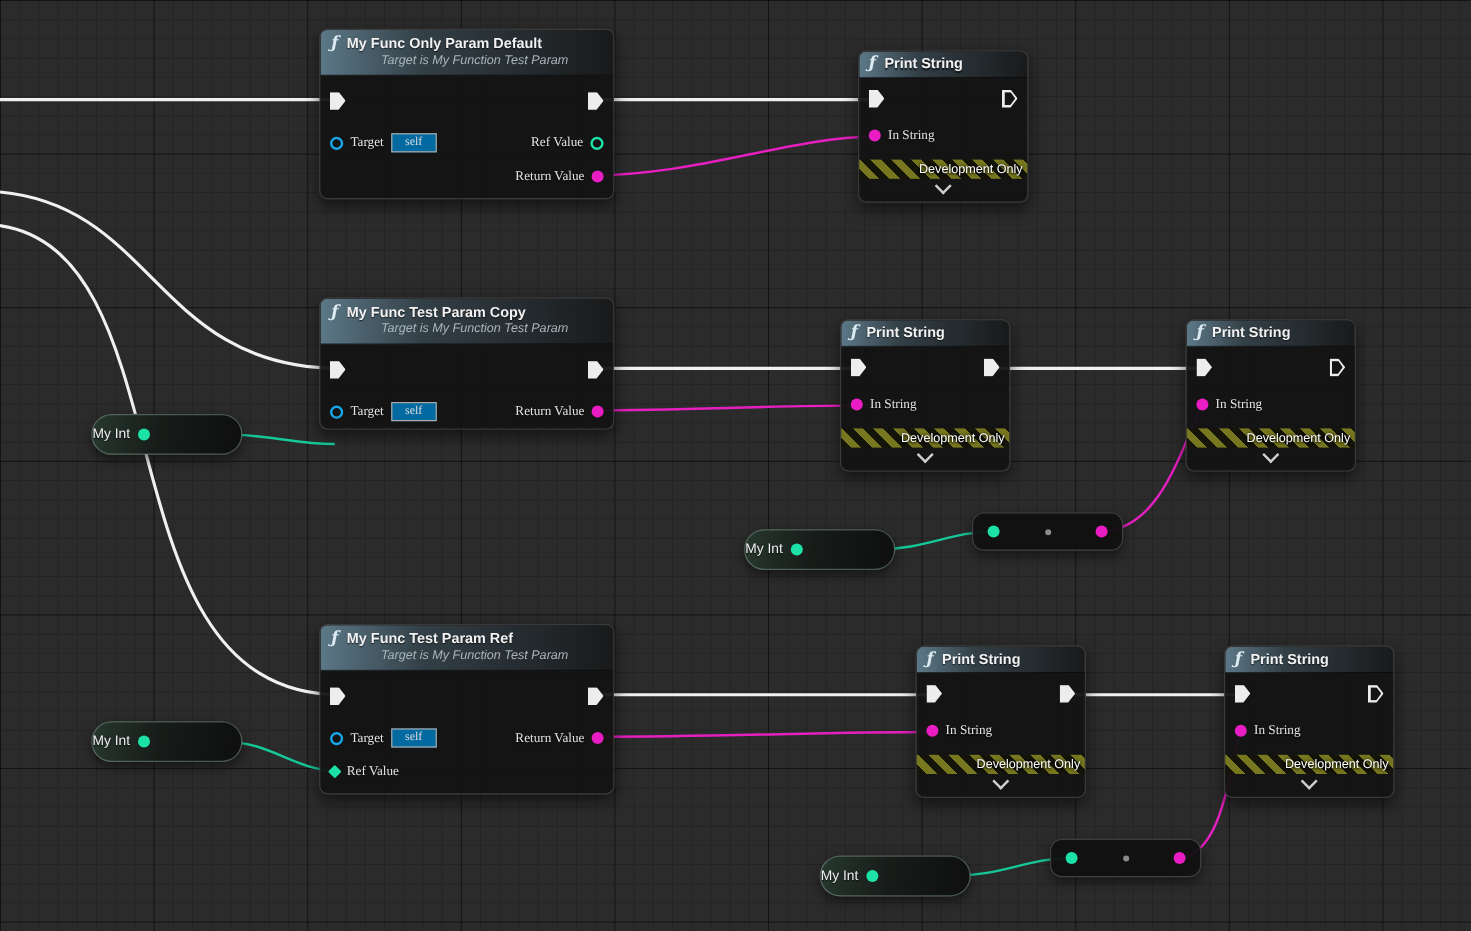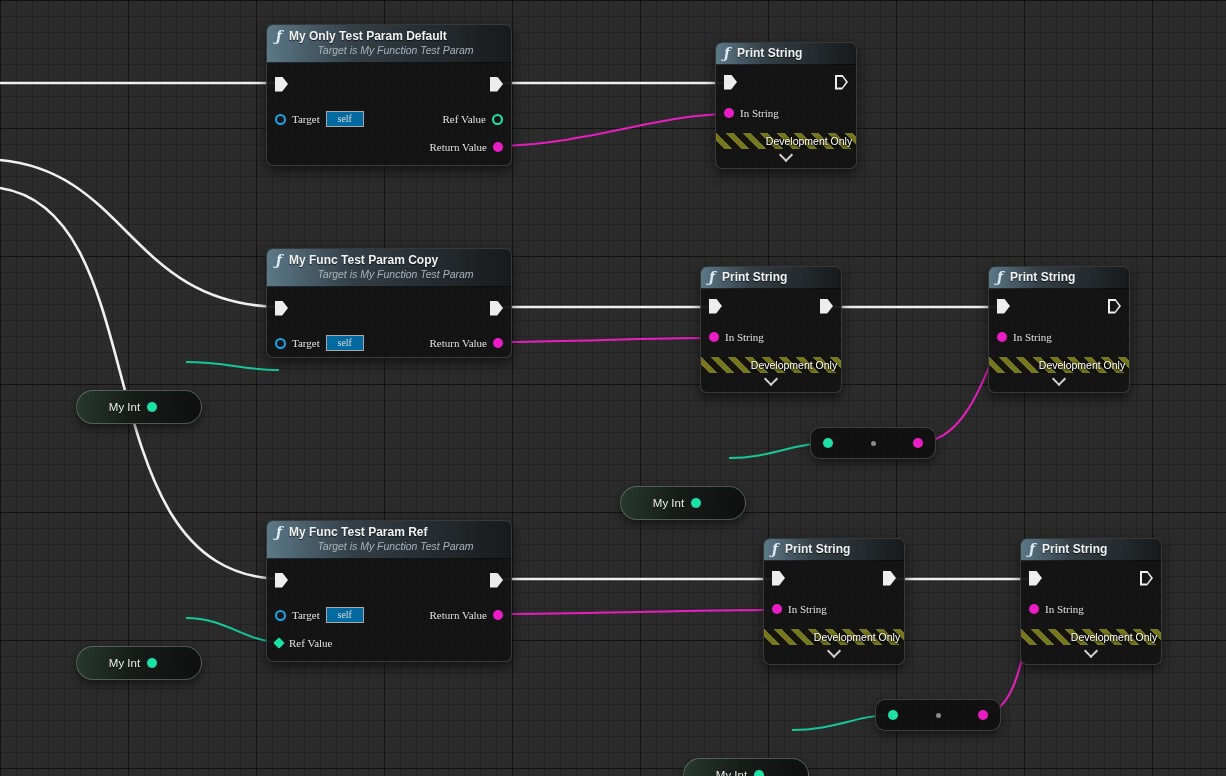--- a/index.html
+++ b/index.html
@@ -48,23 +48,23 @@
   .pin.diamond{width:8px;height:8px;border-radius:1px;background:#1de2a8;transform:rotate(45deg);}
   .self-box{display:inline-block;min-width:26px;padding:1px 5px;border:1px solid #a9a9a9;
     background:#0369a1;color:#dcdcdc;font-size:10px;text-align:center;line-height:12px;}
   .dev-band{height:16px;margin-top:6px;display:flex;align-items:center;justify-content:center;
     background:repeating-linear-gradient(45deg,#14140b 0 6px,#77771f 6px 12px);
     color:#ffffff;font-size:10.5px;text-shadow:0 1px 2px #000,0 0 3px #000;padding-left:46px;}
   .chev-row{height:16px;display:flex;align-items:flex-start;justify-content:center;padding-top:3px;}
   .chev{width:8px;height:8px;border-right:2px solid #cfcfcf;border-bottom:2px solid #cfcfcf;
     transform:rotate(45deg);margin-top:-2px;}
   .getter{position:absolute;z-index:2;height:34px;border-radius:17px;
-    display:flex;align-items:center;justify-content:center;gap:7px;padding-right:12px;box-sizing:border-box;
+    display:flex;align-items:center;justify-content:flex-start;gap:7px;padding-right:12px;box-sizing:border-box;
     background:linear-gradient(100deg,#27382f 0%,#171c19 45%,#0e0f0e 100%);
-    border:1px solid rgba(140,170,158,0.45);box-shadow:0 4px 10px rgba(0,0,0,0.5);margin-top:45px;}
+    border:1px solid rgba(140,170,158,0.45);box-shadow:0 4px 10px rgba(0,0,0,0.5);}
   .getter-label{color:#f0f0f0;font-size:11.5px;text-shadow:0 1px 1px rgba(0,0,0,0.8);}
   .conv{position:absolute;z-index:2;height:32px;border-radius:10px;box-sizing:border-box;
     display:flex;align-items:center;justify-content:space-between;padding:0 12px;
     background:rgba(16,16,16,0.95);border:1px solid rgba(130,130,130,0.4);
     box-shadow:0 4px 10px rgba(0,0,0,0.5);}
   .conv-dot{width:5px;height:5px;border-radius:50%;background:#8b8b8b;}
   .fname{flex:1;}
 </style>
 </head>
 <body>
@@ -97,21 +97,21 @@
       <path d="M729,458 C772,458 792,443 827,443"></path>
       <path d="M186,618 C226,618 246,642 279,642"></path>
       <path d="M792,730 C836,730 856,715 892,715"></path>
     </g>
   </svg>
 
   <div class="node" style="left:266px;top:24px;width:244px;">
     <div class="fn-header">
       <span class="fn-icon">ƒ</span>
       <div class="fname">
-        <div class="fn-title">My Only Test Param Default</div>
+        <div class="fn-title">My Func Only Param Default</div>
         <div class="fn-subtitle">Target is My Function Test Param</div>
       </div>
     </div>
     <div class="row exec-row">
       <div class="pin-left">
           <span class="exec"></span>
         </div>
       <div class="pin-right">
           <span class="exec"></span>
         </div>

